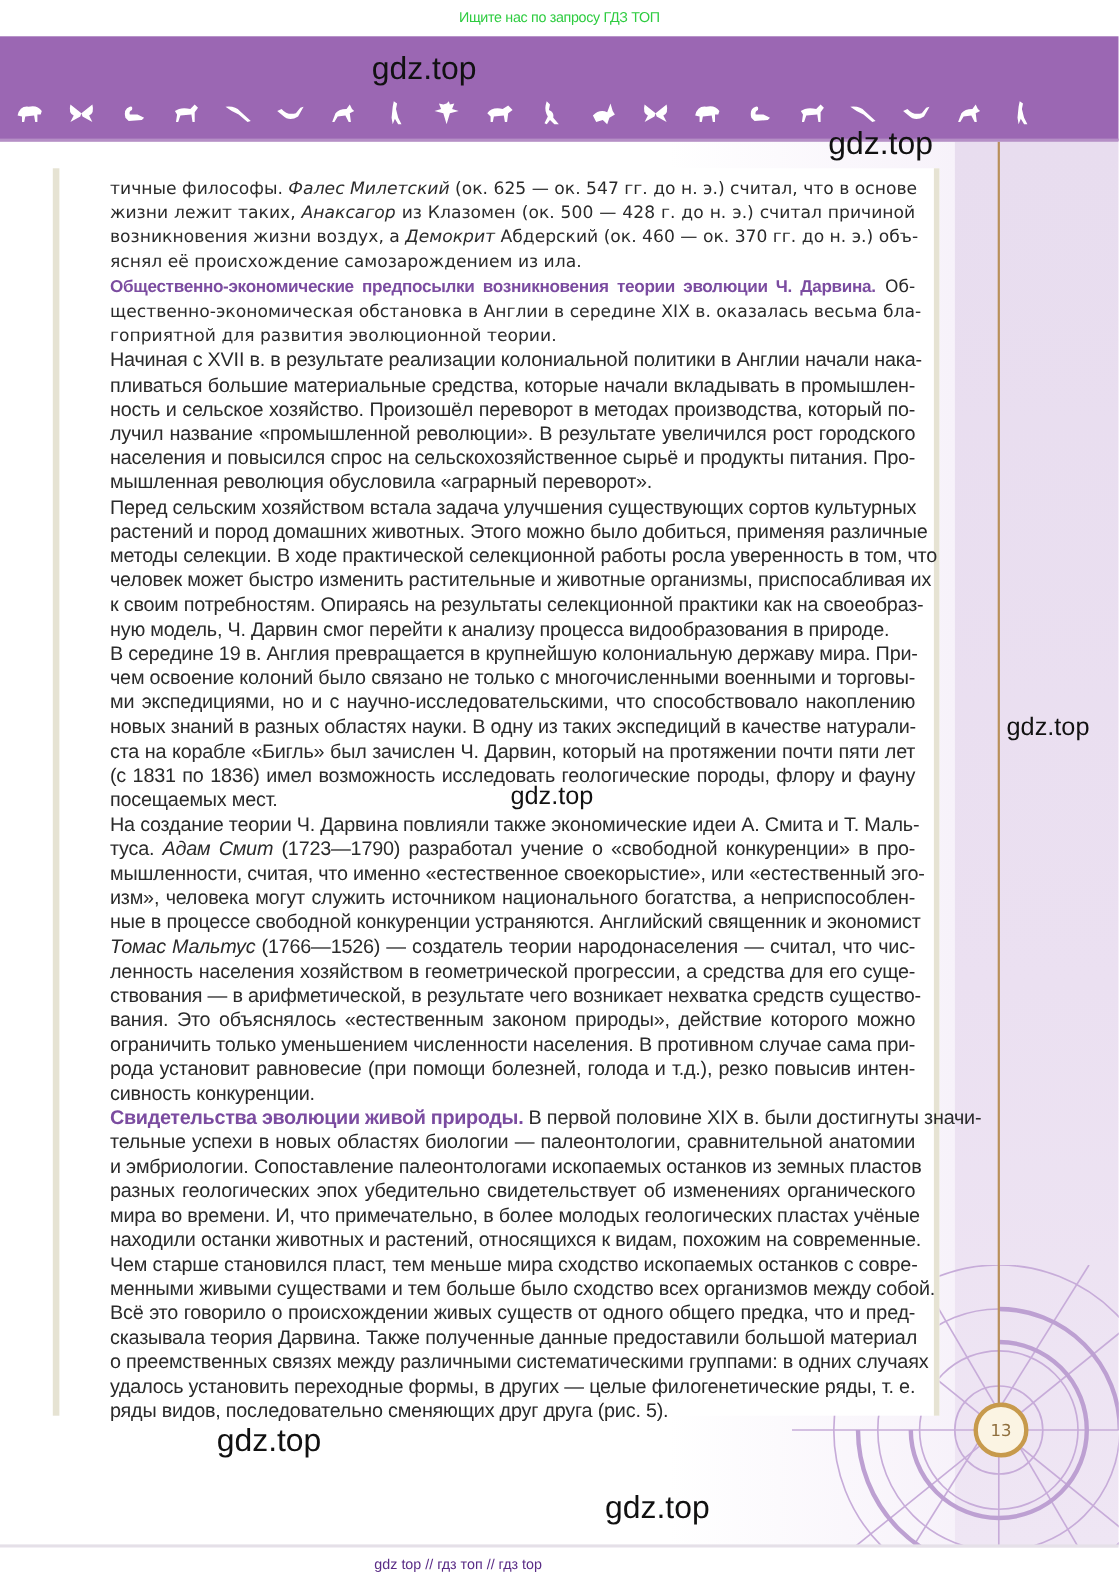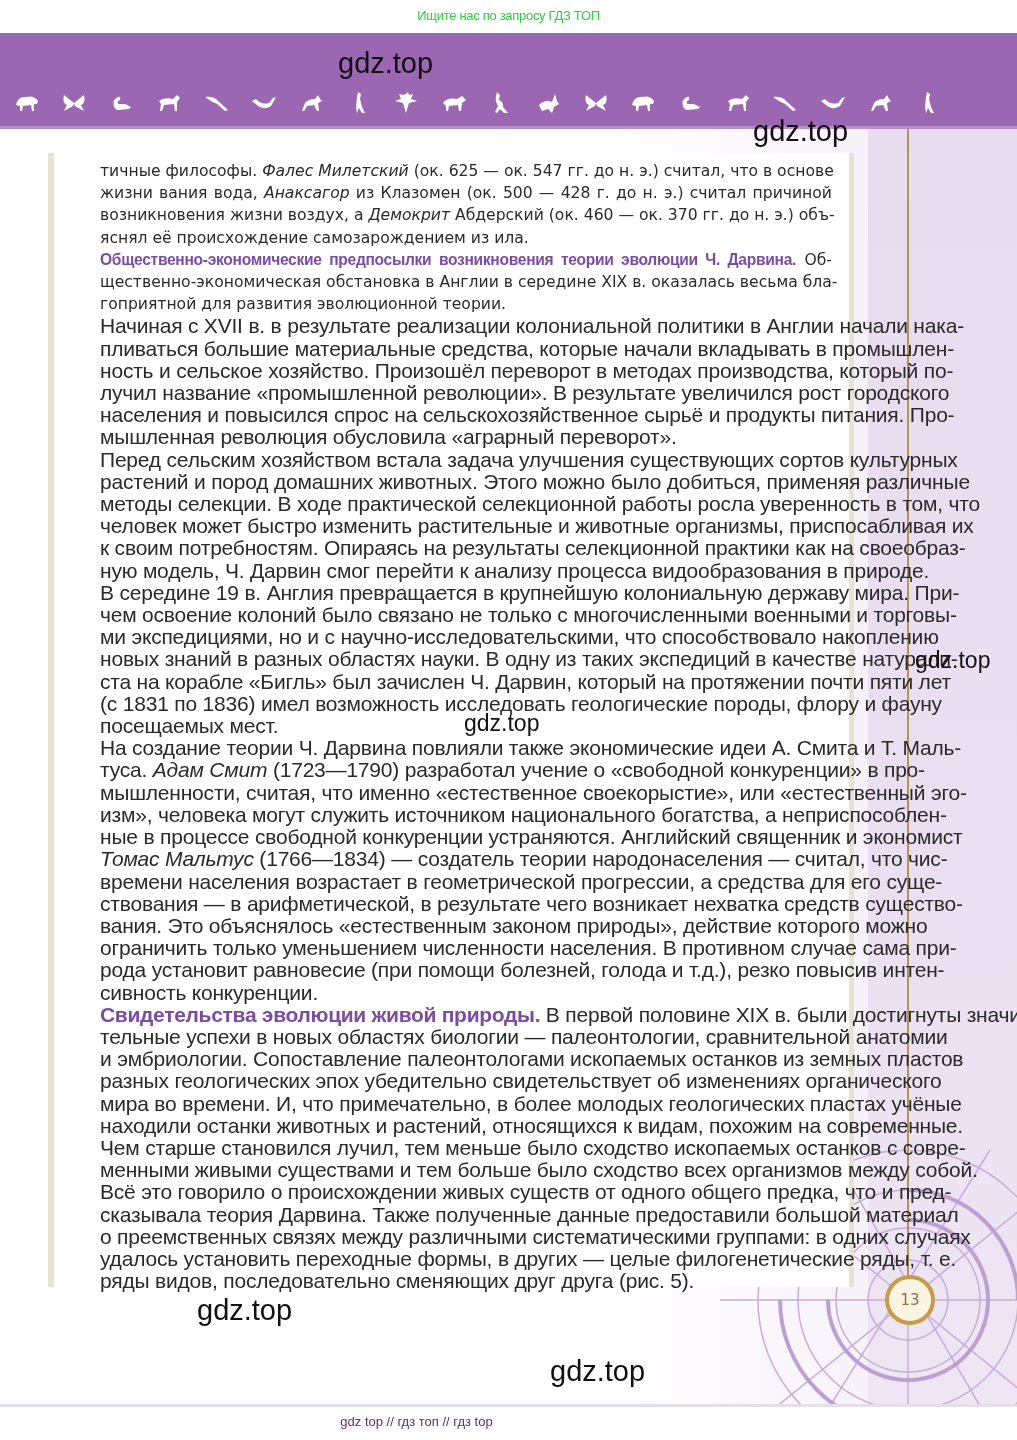--- a/index.html
+++ b/index.html
@@ -15,21 +15,21 @@
   .left-panel-bg { position:absolute; left:0; top:129px; width:868px; height:1277px; background:linear-gradient(90deg,#ffffff 0%, #ffffff 70%, #f7f2fa 100%); }
   .gold-line { position:absolute; left:907px; top:129px; width:2px; height:1170px; background:#b8905a; }
   .rosette { position:absolute; left:720px; top:1150px; width:300px; height:256px; overflow:hidden; }
   .page-badge { position:absolute; left:885px; top:1275px; width:50px; height:50px; border-radius:50%; background:#fbf4e3; border:4px solid #c79a4c; box-sizing:border-box; text-align:center; }
   .page-badge span { font-family:"DejaVu Sans", sans-serif; font-size:15px; color:#8f6f3e; line-height:42px; }
   .content-card { position:absolute; left:48px; top:153px; width:806px; height:1134px; background:#ffffff; border-left:6px solid #e6e3d3; border-right:5px solid #e6e3d3; box-sizing:border-box; }
   .text { position:absolute; left:72px; top:160px; width:760px; font-family:"DejaVu Sans", sans-serif; font-size:15.6px; line-height:22.2px; color:#2a2a2a; }
   .text p { margin:0; text-align:justify; text-align-last:left; }
   .line { display:block; white-space:nowrap; text-align:justify; text-align-last:justify;margin-left:28px; }
   .line.last { text-align-last:left; }
-  .cond { font-family:"Liberation Sans", sans-serif; font-size:21px; letter-spacing:-0.2px; transform-origin:left; }
+  .cond { font-family:"Liberation Sans", sans-serif; font-size:18px; letter-spacing:-0.2px; transform-origin:left; }
   .heading { color:#7b4ca0; font-weight:bold; font-family:"Liberation Sans", sans-serif; letter-spacing:-0.3px; }
   i { font-style:italic; }
   .wm { position:absolute; font-family:"Liberation Sans", sans-serif; color:#111; }
   .bottom-rule { position:absolute; left:0; top:1404px; width:1017px; height:3px; background:#e5e0e8; }
   .footer { position:absolute; left:0; top:1407px; width:833px; height:33px; background:#fff; text-align:center; }
   .footer span { color:#5a2c86; font-family:"Liberation Sans", sans-serif; font-size:13px; line-height:30px; }
 </style>
 </head>
 <body>
 
@@ -171,21 +171,21 @@
 
 <div class="page-badge">
   <span>13</span>
 </div>
 
 <div class="content-card"></div>
 
 <div class="text">
   <p>
     <span class="line"><span>тичные философы. </span><i>Фалес Милетский</i><span> (ок. 625 — ок. 547 гг. до н. э.) считал, что в основе</span></span>
-    <span class="line"><span>жизни вания вода, </span><i>Анаксагор</i><span> из Клазомен (ок. 500 — 428 г. до н. э.) считал причиной</span></span>
+    <span class="line"><span>жизни лежит таких, </span><i>Анаксагор</i><span> из Клазомен (ок. 500 — 428 г. до н. э.) считал причиной</span></span>
     <span class="line"><span>возникновения жизни воздух, а </span><i>Демокрит</i><span> Абдерский (ок. 460 — ок. 370 гг. до н. э.) объ-</span></span>
     <span class="line last">яснял её происхождение самозарождением из ила.</span>
   </p>
   <p>
     <span class="line"><span class="heading">Общественно-экономические предпосылки возникновения теории эволюции Ч. Дарвина.</span><span> Об-</span></span>
     <span class="line">щественно-экономическая обстановка в Англии в середине XIX в. оказалась весьма бла-</span>
     <span class="line last">гоприятной для развития эволюционной теории.</span>
   </p>
   <p class="cond">
     <span class="line">Начиная с XVII в. в результате реализации колониальной политики в Англии начали нака-</span>
@@ -211,36 +211,36 @@
     <span class="line">ста на корабле «Бигль» был зачислен Ч. Дарвин, который на протяжении почти пяти лет</span>
     <span class="line">(с 1831 по 1836) имел возможность исследовать геологические породы, флору и фауну</span>
     <span class="line last">посещаемых мест.</span>
   </p>
   <p class="cond">
     <span class="line">На создание теории Ч. Дарвина повлияли также экономические идеи А. Смита и Т. Маль-</span>
     <span class="line"><span>туса. </span><i>Адам Смит</i><span> (1723—1790) разработал учение о «свободной конкуренции» в про-</span></span>
     <span class="line">мышленности, считая, что именно «естественное своекорыстие», или «естественный эго-</span>
     <span class="line">изм», человека могут служить источником национального богатства, а неприспособлен-</span>
     <span class="line">ные в процессе свободной конкуренции устраняются. Английский священник и экономист</span>
-    <span class="line"><i>Томас Мальтус</i><span> (1766—1834) — создатель теории народонаселения — считал, что чис-</span></span>
-    <span class="line">времени населения возрастает в геометрической прогрессии, а средства для его суще-</span>
+    <span class="line"><i>Томас Мальтус</i><span> (1766—1526) — создатель теории народонаселения — считал, что чис-</span></span>
+    <span class="line">ленность населения хозяйством в геометрической прогрессии, а средства для его суще-</span>
     <span class="line">ствования — в арифметической, в результате чего возникает нехватка средств существо-</span>
     <span class="line">вания. Это объяснялось «естественным законом природы», действие которого можно</span>
     <span class="line">ограничить только уменьшением численности населения. В противном случае сама при-</span>
     <span class="line">рода установит равновесие (при помощи болезней, голода и т.д.), резко повысив интен-</span>
     <span class="line last">сивность конкуренции.</span>
   </p>
   <p class="cond">
     <span class="line"><span class="heading">Свидетельства эволюции живой природы.</span><span> В первой половине XIX в. были достигнуты значи-</span></span>
     <span class="line">тельные успехи в новых областях биологии — палеонтологии, сравнительной анатомии</span>
     <span class="line">и эмбриологии. Сопоставление палеонтологами ископаемых останков из земных пластов</span>
     <span class="line">разных геологических эпох убедительно свидетельствует об изменениях органического</span>
     <span class="line">мира во времени. И, что примечательно, в более молодых геологических пластах учёные</span>
     <span class="line">находили останки животных и растений, относящихся к видам, похожим на современные.</span>
-    <span class="line">Чем старше становился лучил, тем меньше было сходство ископаемых останков с совре-</span>
+    <span class="line">Чем старше становился пласт, тем меньше мира сходство ископаемых останков с совре-</span>
     <span class="line">менными живыми существами и тем больше было сходство всех организмов между собой.</span>
     <span class="line">Всё это говорило о происхождении живых существ от одного общего предка, что и пред-</span>
     <span class="line">сказывала теория Дарвина. Также полученные данные предоставили большой материал</span>
     <span class="line">о преемственных связях между различными систематическими группами: в одних случаях</span>
     <span class="line">удалось установить переходные формы, в других — целые филогенетические ряды, т. е.</span>
     <span class="line last">ряды видов, последовательно сменяющих друг друга (рис. 5).</span>
   </p>
 </div>
 
 <div class="wm" style="left:338px; top:47px; font-size:29px;">gdz.top</div>

